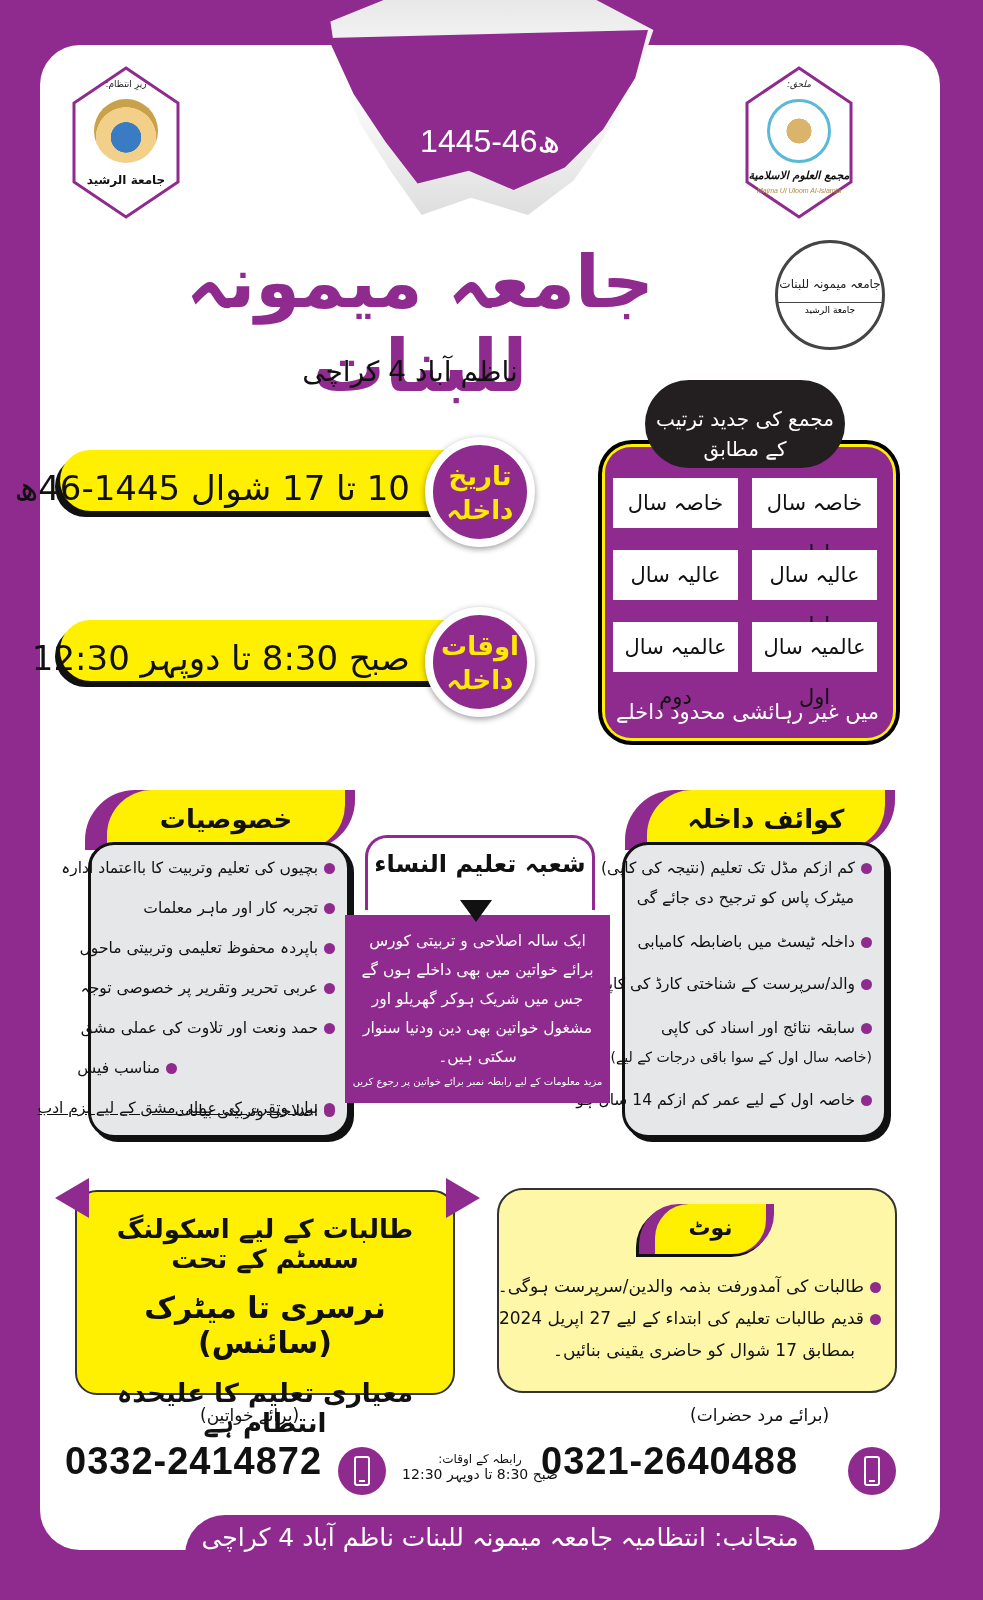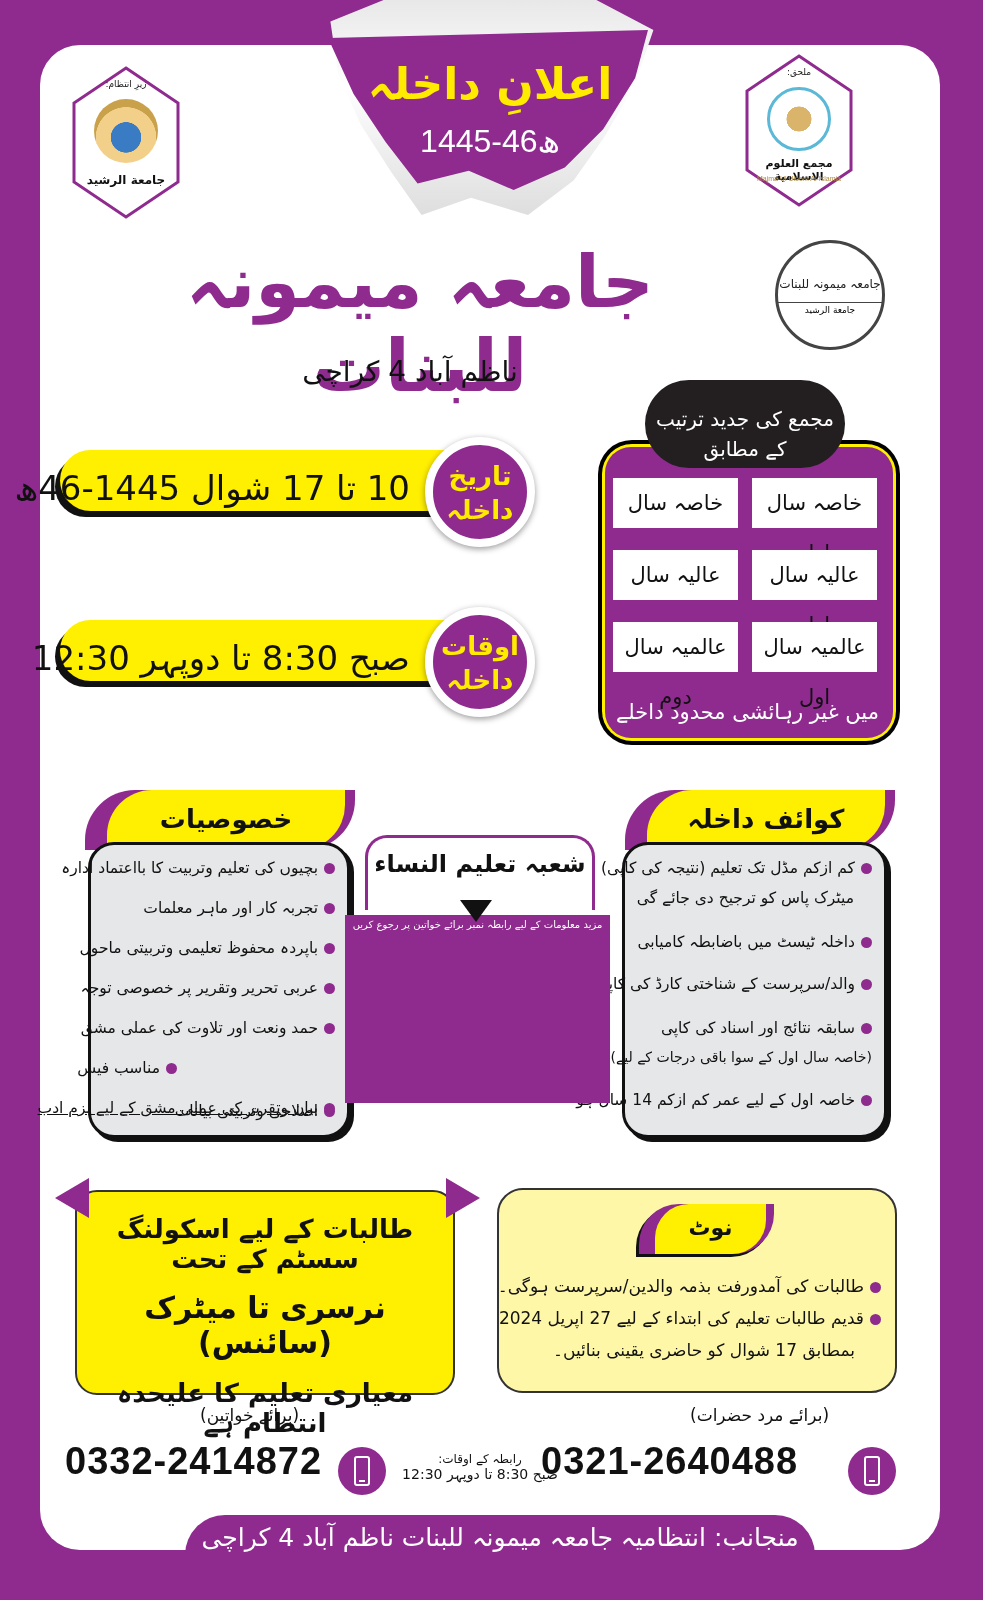--- a/index.html
+++ b/index.html
@@ -202,34 +202,33 @@
   }
 </style>
 </head>
 <body>
 
 <div class="panel"></div>
 
 <div class="torn">
   <div class="paper"></div>
   <div class="hole"></div>
-  <div class="title">اعلانِ داخلہ</div>
   <div class="year">1445-46ھ</div>
 </div>
 
 <div class="hex" style="left:70px; top:65px;">
   <svg width="112" height="155" viewBox="0 0 112 155">
     <polygon points="56,3 108,38 108,117 56,152 4,117 4,38" fill="#fff" stroke="#8F2A8E" stroke-width="3"></polygon>
   </svg>
   <div class="cap">زیرِ انتظام:</div>
   <div class="emblem" style="background: radial-gradient(circle at 50% 60%, #3a7cc4 0 30%, #f3d08a 31% 60%, #c9a14a 61% 100%);"></div>
   <div class="name">جامعة الرشید</div>
 </div>
 
-<div class="hex" style="left:743px; top:53px;">
+<div class="hex" style="left:743px; top:65px;font-style:italic;">
   <svg width="112" height="155" viewBox="0 0 112 155">
     <polygon points="56,3 108,38 108,117 56,152 4,117 4,38" fill="#fff" stroke="#8F2A8E" stroke-width="3"></polygon>
   </svg>
   <div class="cap">ملحق:</div>
   <div class="emblem" style="border:3px solid #5BB8D6; background: radial-gradient(circle, #D9B46A 0 30%, #fff 31% 100%);"></div>
   <div class="name" style="font-size:11px; top:104px;">مجمع العلوم الاسلامیة</div>
   <div class="sub">Majma Ul Uloom Al-Islamia</div>
 </div>
 
 <div class="main-title">جامعہ میمونہ للبنات</div>
@@ -292,20 +291,21 @@
   <div class="li" style="top:54px;"><span class="dot"></span><span>تجربہ کار اور ماہر معلمات</span></div>
   <div class="li" style="top:94px;"><span class="dot"></span><span>باپردہ محفوظ تعلیمی وتربیتی ماحول</span></div>
   <div class="li" style="top:134px;"><span class="dot"></span><span>عربی تحریر وتقریر پر خصوصی توجہ</span></div>
   <div class="li" style="top:174px;"><span class="dot"></span><span>حمد ونعت اور تلاوت کی عملی مشق</span></div>
   <div class="li" style="top:214px;margin-top:43px;"><span class="dot"></span><span>اصلاحی وتربیتی بیانات</span></div>
   <div class="li" style="top:214px; right:170px;"><span class="dot"></span><span>مناسب فیس</span></div>
   <div class="li" style="top:254px;text-decoration:underline;"><span class="dot"></span><span>بیان وتقریر کی عملی مشق کے لیے بزم ادب</span></div>
 </div>
 
 <div class="center-box">
+  <div class="p" style="padding-top:12px;">ایک سالہ اصلاحی و تربیتی کورس برائے خواتین میں بھی داخلے ہوں گے جس میں شریک ہوکر گھریلو اور مشغول خواتین بھی دین ودنیا سنوار سکتی ہیں۔</div>
   <div class="small">مزید معلومات کے لیے رابطہ نمبر برائے خواتین پر رجوع کریں</div>
 </div>
 <div class="center-head">شعبہ تعلیم النساء</div>
 <div class="arrow-down"></div>
 
 <div class="school">
   <div class="l1">طالبات کے لیے اسکولنگ سسٹم کے تحت</div>
   <div class="l2">نرسری تا میٹرک (سائنس)</div>
   <div class="l3">معیاری تعلیم کا علیحدہ انتظام ہے</div>
 </div>

